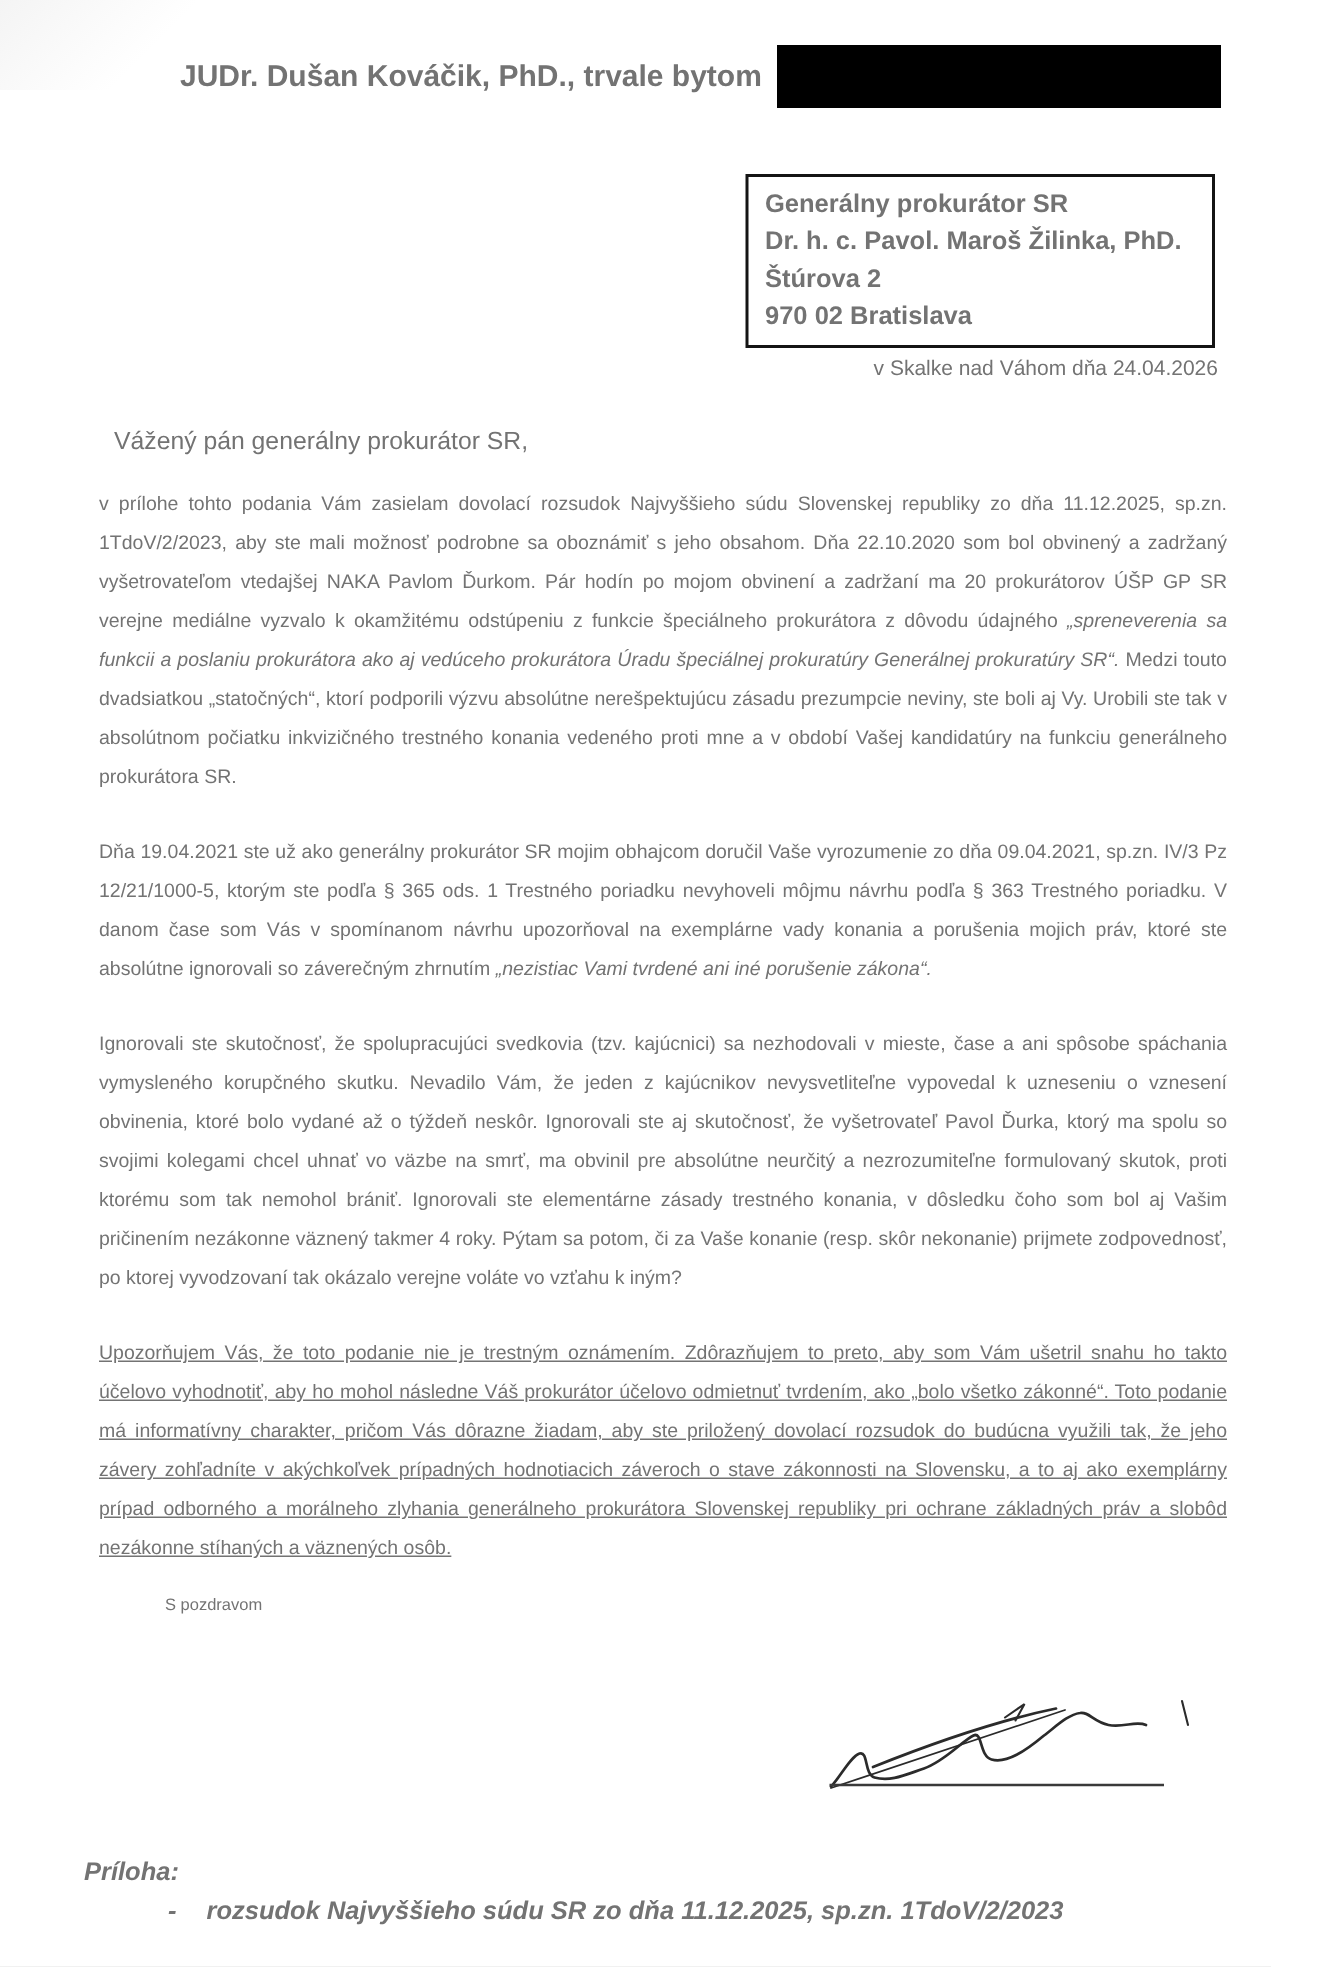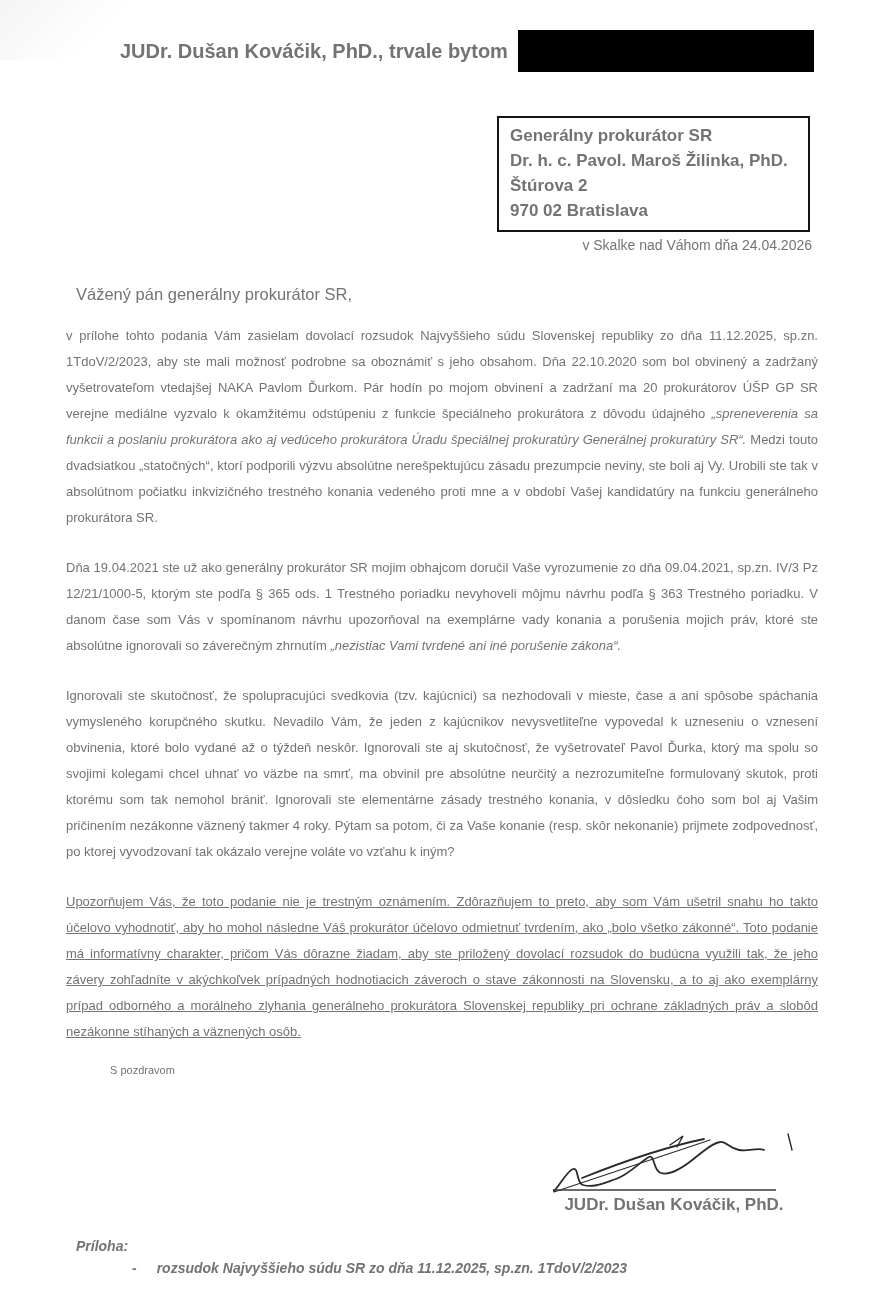--- a/index.html
+++ b/index.html
@@ -64,22 +64,22 @@
   .signature-block{
     position:absolute;left:552px;top:1128px;width:244px;
     text-align:center;
   }
   .signature-block svg{display:block;}
   .signature-name{
     font-weight:700;font-size:17px;margin-top:1px;
     white-space:nowrap;
   }
   .attachment{
-    position:absolute;left:76px;top:1238px;width:752px;
-    font-style:italic;font-size:14px;
+    position:absolute;left:56px;top:1238px;width:752px;
+    font-style:italic;font-size:17px;
   }
   .attachment-label{font-weight:700;}
   .attachment-item{
     display:flex;margin-top:6px;
     font-weight:600;
   }
   .attachment-item .bullet{margin-left:56px;}
   .attachment-item .item-text{margin-left:20px;}
 </style>
 </head>
@@ -118,21 +118,20 @@
     <svg width="244" height="66" viewBox="0 0 244 66">
       <g fill="none" stroke="#2b2b2b" stroke-width="1.8" stroke-linecap="round">
         <path d="M2 64 L158 12" stroke-width="1.2"></path>
         <path d="M30 50 C 80 30, 118 18, 152 11"></path>
         <path d="M118 17 L131 8 L125 19" stroke-width="1.4"></path>
         <path d="M2 63 C 8 57, 15 43, 21 41 C 27 39, 24 55, 31 57 C 42 60, 52 55, 64 51 C 78 46, 89 33, 97 29 C 103 26, 101 43, 109 45 C 119 48, 132 39, 144 29 C 152 23, 160 15, 168 14 C 174 13, 177 20, 187 22 C 197 24, 205 19, 212 22"></path>
         <path d="M236 6 L240 22" stroke-width="1.4"></path>
       </g>
       <line x1="1" y1="62" x2="224" y2="62" stroke="#3a3a3a" stroke-width="1.6"></line>
     </svg>
-    <div class="signature-name">JUDr. Dušan Kováčik, PhD.</div>
   </div>
 
   <div class="attachment">
     <div class="attachment-label">Príloha:</div>
     <div class="attachment-item">
       <span class="bullet">-</span>
       <span class="item-text">rozsudok Najvyššieho súdu SR zo dňa 11.12.2025, sp.zn. 1TdoV/2/2023</span>
     </div>
   </div>
 

